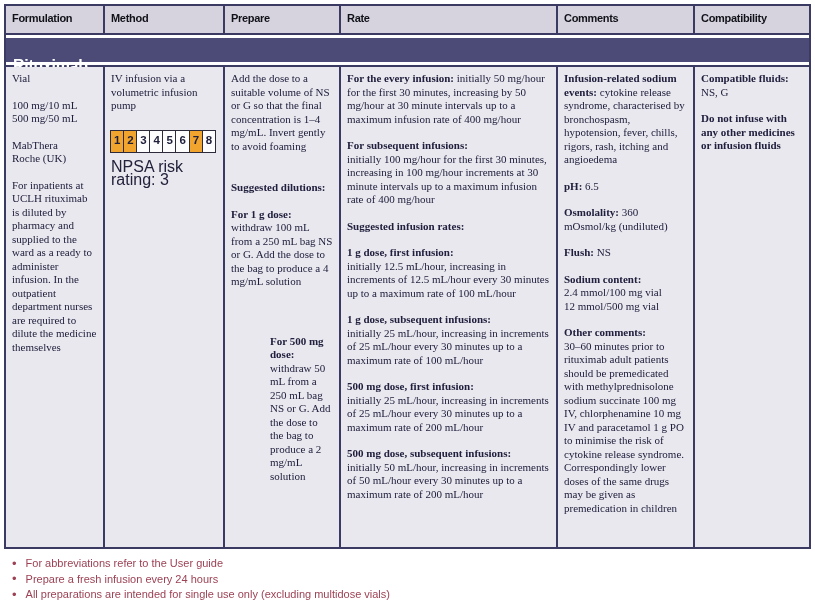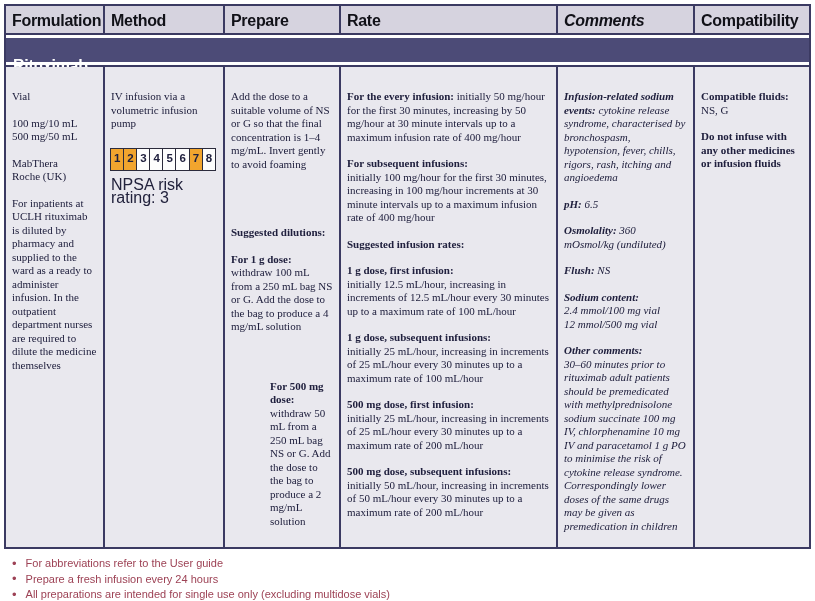--- a/index.html
+++ b/index.html
@@ -6,42 +6,42 @@
   html, body { width: 815px; height: 601px; background: #ffffff; overflow: hidden;
                font-family: "Liberation Serif", serif; }
   .sheet { position: absolute; left: 4px; top: 4px; width: 807px; }
 
   
   .tbl { width: 807px; border: 2px solid #3b3a62; background: #ffffff; }
 
   .hdr-row { display: flex; border-bottom: 2px solid #3b3a62; }
   .hcell { background: #d6d3df; height: 27px; border-right: 2px solid #3b3a62;
            font-family: "Liberation Sans", sans-serif; font-weight: bold;
-           font-size: 16px; letter-spacing: -0.3px; color: #111118;
+           font-size: 11px; letter-spacing: -0.3px; color: #111118;
            padding: 6px 0 0 6px; }
   .hcell:last-child { border-right: none; }
 
   .row-gap { height: 3px; background: #ffffff; }
 
   .banner { background: #4c4b77; height: 24px; color: #ffffff;
             font-family: "Liberation Sans", sans-serif; font-weight: bold;
             font-size: 16px; letter-spacing: -0.3px; padding: 19px 0 0 7px; }
 
   .body-row { display: flex; border-top: 2px solid #3b3a62; height: 482px; }
   .cell { background: #e9e8ee; border-right: 2px solid #3b3a62;
-          padding: 23px 6px 4px 6px; color: #20203e; font-size: 11px;
+          padding: 5px 6px 4px 6px; color: #20203e; font-size: 11px;
           line-height: 13.5px; overflow: hidden; }
   .cell:last-child { border-right: none; }
 
   .c0 { width: 99px; }  .c1 { width: 120px; } .c2 { width: 116px; }
-  .c3 { width: 217px; } .c4 { width: 137px; font-style: italic; } .c5 { width: 112px; flex: 1; }
+  .c3 { width: 217px; } .c4 { width: 137px; } .c5 { width: 112px; flex: 1; }
 
   .para { margin-top: 13px; }
   .para:first-child { margin-top: 0; }
-  .para.gap-xl { margin-top: 55px; }
+  .para.gap-xl { margin-top: 28px; }
   .para.gap-lg { margin-top: 46px; margin-left: 39px; }
   .para b { font-weight: bold; }
   .para span { white-space: pre-line; }
   .para.bold { font-weight: bold; }
 
   
   .risk-scale { display: flex; margin: 17px -1px 0 -1px; }
   .risk-box { width: 14.6px; height: 23px; background: #fdfdfd;
               border: 1.5px solid #2b2b3c; margin-left: -1.5px;
               display: flex; align-items: center; justify-content: center;

